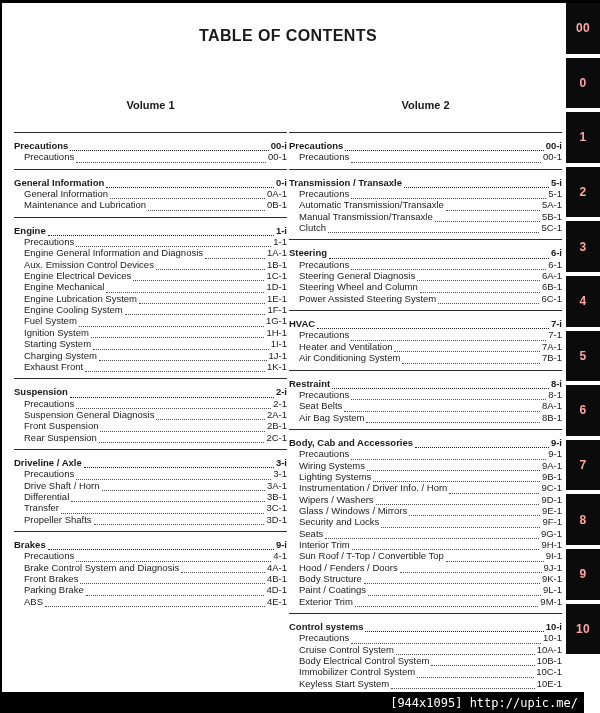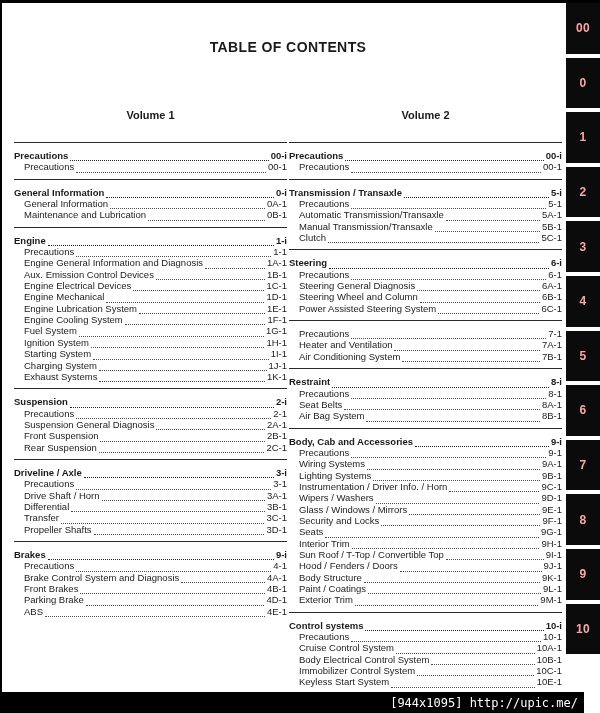--- a/index.html
+++ b/index.html
@@ -5,21 +5,21 @@
   html,body{margin:0;padding:0;background:#fff;}
   body{
     width:600px;height:713px;position:relative;overflow:hidden;
     font-family:"Liberation Sans","DejaVu Sans",sans-serif;color:#1a1a1a;
     -webkit-font-smoothing:antialiased;
   }
   .border-top{position:absolute;top:0;left:0;right:0;height:3px;background:#000;}
   .border-left{position:absolute;top:0;left:0;width:2px;bottom:21px;background:#000;}
 
   .content{position:absolute;top:3px;left:2px;right:36px;bottom:21px;padding-left:12px;padding-right:2px;}
-  .page-title{margin-top:36px;text-align:center;font-size:14px;font-weight:bold;letter-spacing:.4px;}
+  .page-title{margin-top:24px;text-align:center;font-size:16px;font-weight:bold;letter-spacing:.4px;}
   .columns{display:flex;gap:2px;margin-top:54px;}
   .col{flex:1;min-width:0;}
   .vol-head{text-align:center;font-weight:bold;font-size:11px;margin-bottom:21px;}
 
   .section{border-top:1px solid #2a2a2a;margin-top:6px;padding-top:7px;}
   .section:first-of-type{margin-top:0;}
   .row{display:flex;align-items:flex-end;line-height:11.35px;font-size:9.5px;white-space:nowrap;}
   .row.head{font-weight:bold;}
   .row.item{padding-left:10px;color:#222;}
   .lbl{flex:0 0 auto;}
@@ -130,21 +130,21 @@
             <span class="lbl">Starting System</span>
             <span class="dots"></span>
             <span class="pg">1I-1</span>
           </div>
           <div class="row item">
             <span class="lbl">Charging System</span>
             <span class="dots"></span>
             <span class="pg">1J-1</span>
           </div>
           <div class="row item">
-            <span class="lbl">Exhaust Systems</span>
+            <span class="lbl">Exhaust Front</span>
             <span class="dots"></span>
             <span class="pg">1K-1</span>
           </div>
         </div>
         <div class="section">
           <div class="row head">
             <span class="lbl">Suspension</span>
             <span class="dots"></span>
             <span class="pg">2-i</span>
           </div>
@@ -296,20 +296,25 @@
             <span class="dots"></span>
             <span class="pg">6B-1</span>
           </div>
           <div class="row item">
             <span class="lbl">Power Assisted Steering System</span>
             <span class="dots"></span>
             <span class="pg">6C-1</span>
           </div>
         </div>
         <div class="section">
+          <div class="row head">
+            <span class="lbl">HVAC</span>
+            <span class="dots"></span>
+            <span class="pg">7-i</span>
+          </div>
           <div class="row item">
             <span class="lbl">Precautions</span>
             <span class="dots"></span>
             <span class="pg">7-1</span>
           </div>
           <div class="row item">
             <span class="lbl">Heater and Ventilation</span>
             <span class="dots"></span>
             <span class="pg">7A-1</span>
           </div>

